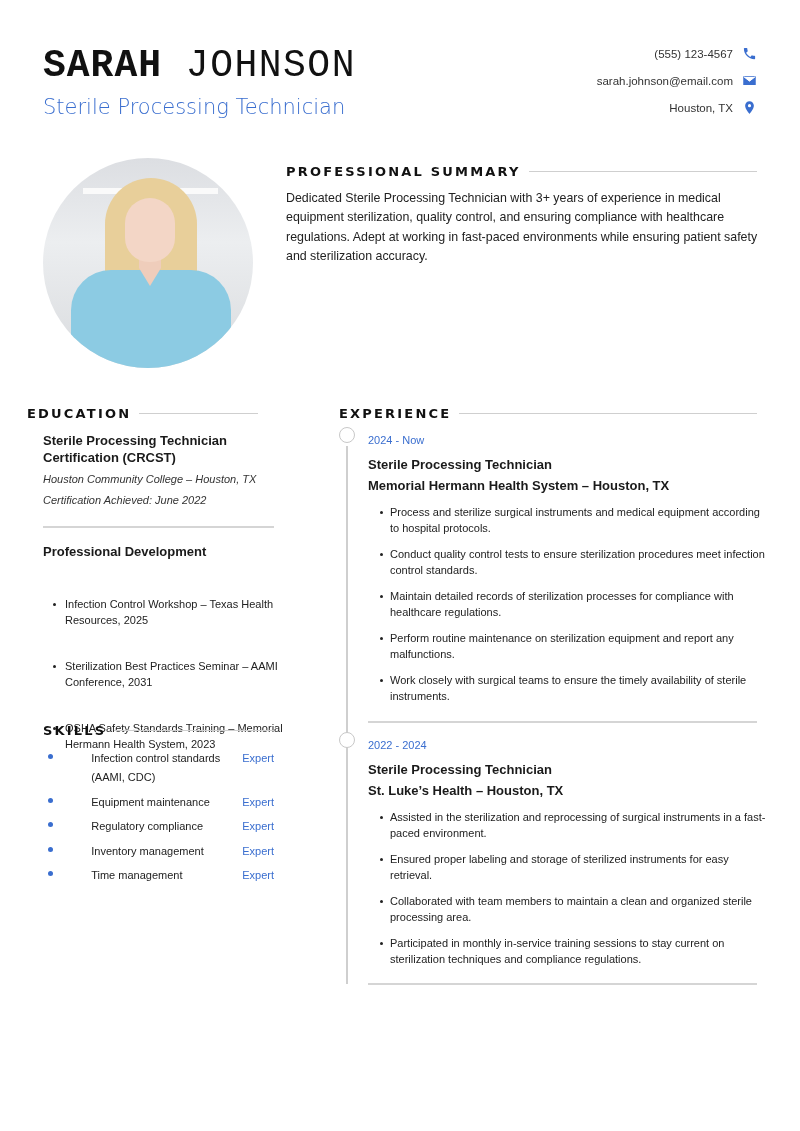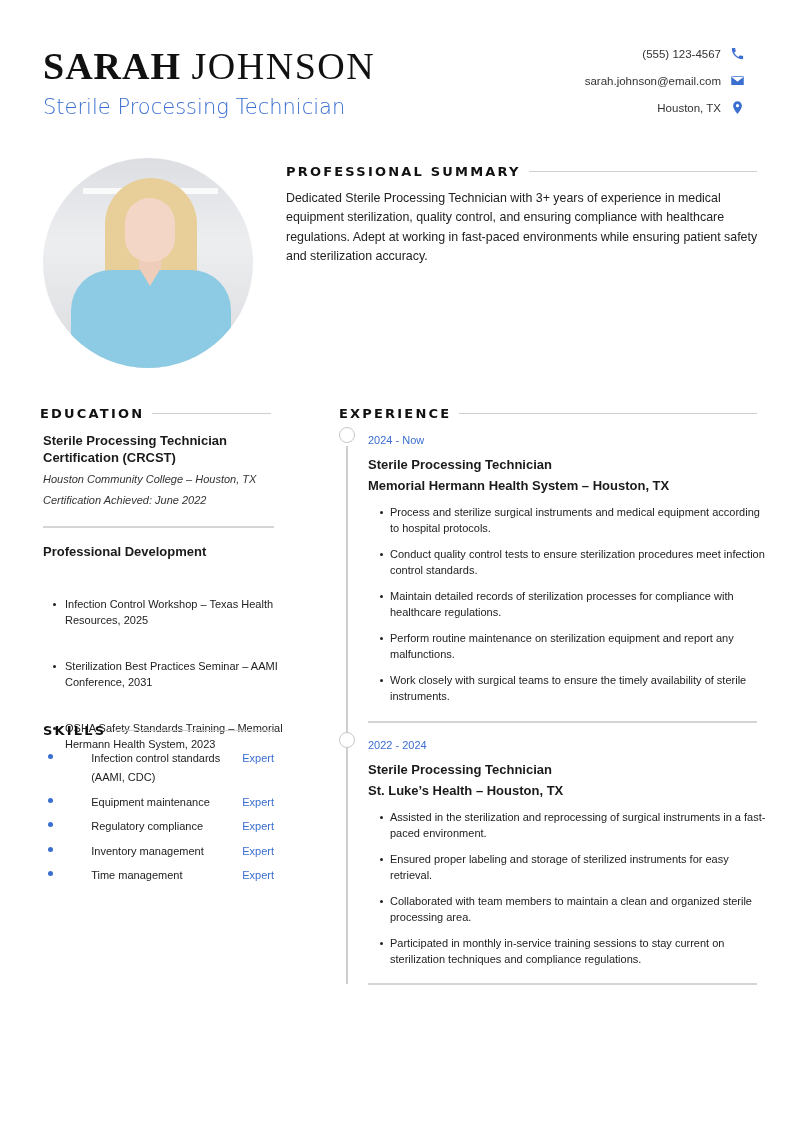--- a/index.html
+++ b/index.html
@@ -1,44 +1,44 @@
 <!DOCTYPE html>
 <html><head>
   <meta charset="utf-8">
   <style>
     * { box-sizing: border-box; margin: 0; padding: 0; }
     html, body { width: 800px; height: 1131px; background: #ffffff; }
     body { font-family: "Liberation Sans", "DejaVu Sans", sans-serif; color: #1a1a1a; position: relative; overflow: hidden; }
 
-    .name { position: absolute; left: 43px; top: 44px; font-size: 38px; letter-spacing: 1px; line-height: 44px; color: #111; white-space: nowrap; font-family: Liberation Serif, serif; }
+    .name { position: absolute; left: 43px; top: 44px; font-size: 38px; letter-spacing: 1px; line-height: 44px; color: #111; white-space: nowrap; font-family: Liberation Mono, monospace; }
     .name .first { font-weight: 700; }
     .name .last { font-weight: 300; letter-spacing: 1.5px; }
     .title { position: absolute; left: 43px; top: 95px; font-size: 21px; color: #3a6ecf; font-family: "DejaVu Sans", sans-serif; font-weight: 300; }
 
-    .contact { position: absolute; right: 55px; top: 40px; text-align: center; }
+    .contact { position: absolute; right: 43px; top: 40px; text-align: center; }
     .contact-row { display: flex; justify-content: flex-end; align-items: center; height: 27px; font-size: 11.5px; color: #333; }
     .contact-row .ico { width: 16px; height: 16px; margin-left: 8px; display: inline-flex; align-items: center; justify-content: center; }
     .contact-row svg { width: 15px; height: 15px; fill: #3a6ecf; }
 
     .photo { position: absolute; left: 43px; top: 158px; width: 210px; height: 210px; border-radius: 50%; overflow: hidden;
       background: linear-gradient(180deg, #dcdee2 0%, #eceef0 40%, #d9dbde 100%); }
     .photo .ceil { position: absolute; top: 30px; left: 40px; width: 40px; height: 6px; background: #fafafa; }
     .photo .ceil2 { position: absolute; top: 30px; left: 130px; width: 45px; height: 6px; background: #fafafa; }
     .photo .hair { position: absolute; left: 62px; top: 20px; width: 92px; height: 175px; background: #e8cf9a; border-radius: 46px 46px 20px 20px; }
     .photo .face { position: absolute; left: 82px; top: 40px; width: 50px; height: 64px; background: #f3d6c6; border-radius: 25px 25px 24px 24px; }
     .photo .body { position: absolute; left: 28px; top: 112px; width: 160px; height: 110px; background: #8ccbe3; border-radius: 40px 40px 0 0; }
     .photo .neck { position: absolute; left: 96px; top: 98px; width: 22px; height: 30px; background: #efcdbb; clip-path: polygon(0 0,100% 0,100% 40%,50% 100%,0 40%); }
 
     .section-head { position: absolute; display: flex; align-items: center; font-size: 13px; font-weight: 700; letter-spacing: 2.2px; color: #111; font-family: "DejaVu Sans", sans-serif; }
     .section-head .rule { flex: 1; height: 1.5px; background: #cfcfcf; margin-left: 8px; }
 
     .summary-head { left: 286px; top: 164px; width: 471px; }
     .summary-text { position: absolute; left: 286px; top: 189px; width: 475px; font-size: 12.4px; line-height: 19.3px; color: #222; }
 
-    .edu-head { left: 40px; top: 406px; width: 231px; }
+    .edu-head { left: 27px; top: 406px; width: 231px; }
     .edu-degree { position: absolute; left: 43px; top: 433px; width: 231px; font-size: 13px; font-weight: 700; line-height: 16.5px; }
     .edu-school { position: absolute; left: 43px; top: 473px; font-size: 11px; color: #333; font-style: italic; }
     .edu-date { position: absolute; left: 43px; top: 494px; font-size: 11px; font-style: italic; color: #333; }
     .edu-rule { position: absolute; left: 43px; top: 526px; width: 231px; height: 1.5px; background: #d5d5d5; }
 
     .pd-title { position: absolute; left: 43px; top: 544px; font-size: 13px; font-weight: 700; }
     .pd-list { position: absolute; left: 50px; top: 566px; width: 240px; list-style: none; }
     .pd-list li { position: relative; padding-left: 15px; font-size: 11px; line-height: 16px; color: #222; margin-bottom: 11px; margin-top: 30px; }
     .pd-list li::before { content: ""; position: absolute; left: 3px; top: 6.5px; width: 3px; height: 3px; border-radius: 50%; background: #222; }
 

